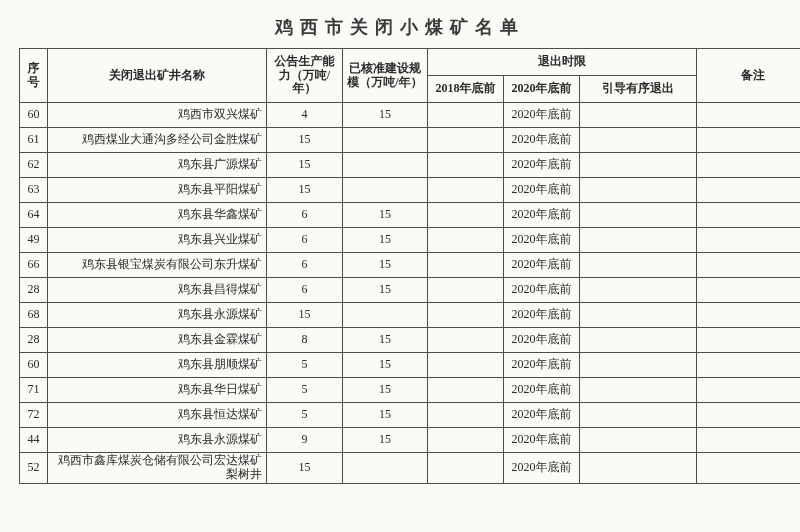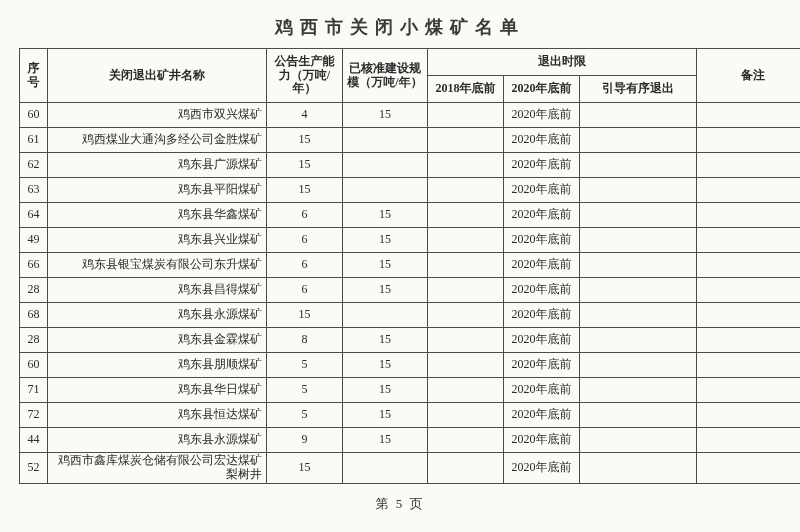--- a/index.html
+++ b/index.html
@@ -241,15 +241,14 @@
           <td>15</td>
           <td></td>
           <td></td>
           <td>2020年底前</td>
           <td></td>
           <td></td>
         </tr>
       </tbody>
   </table>
 
-  <div class="page-footer">第 5 页</div>
 
 </div>
 
 </body></html>

